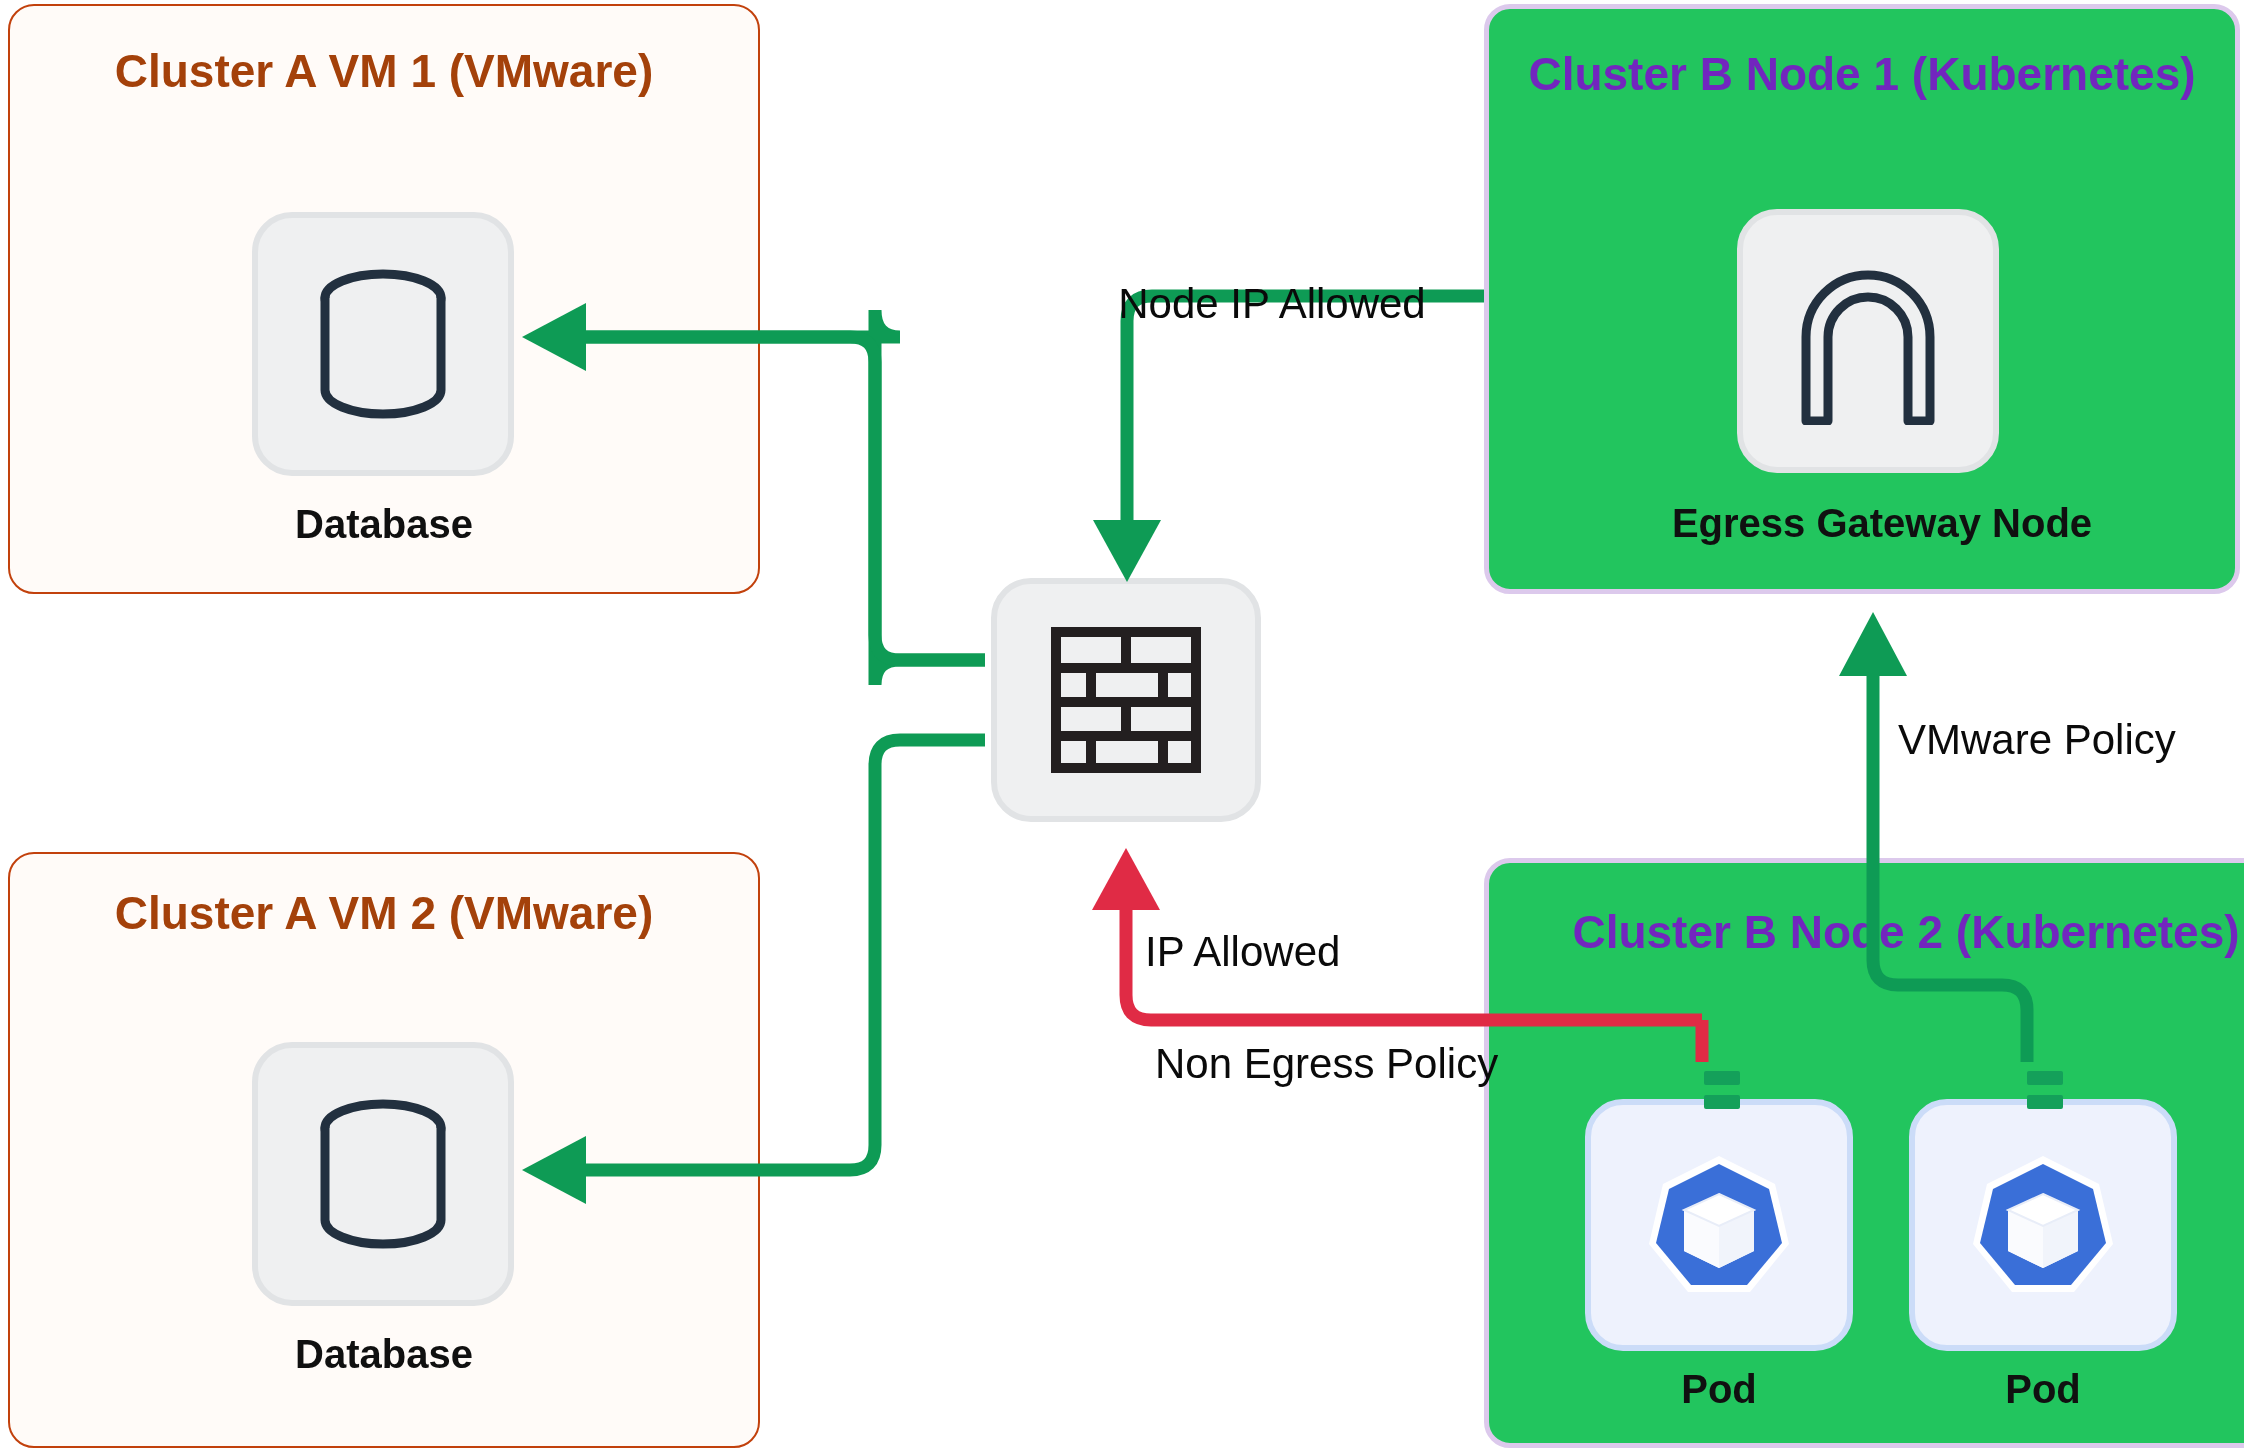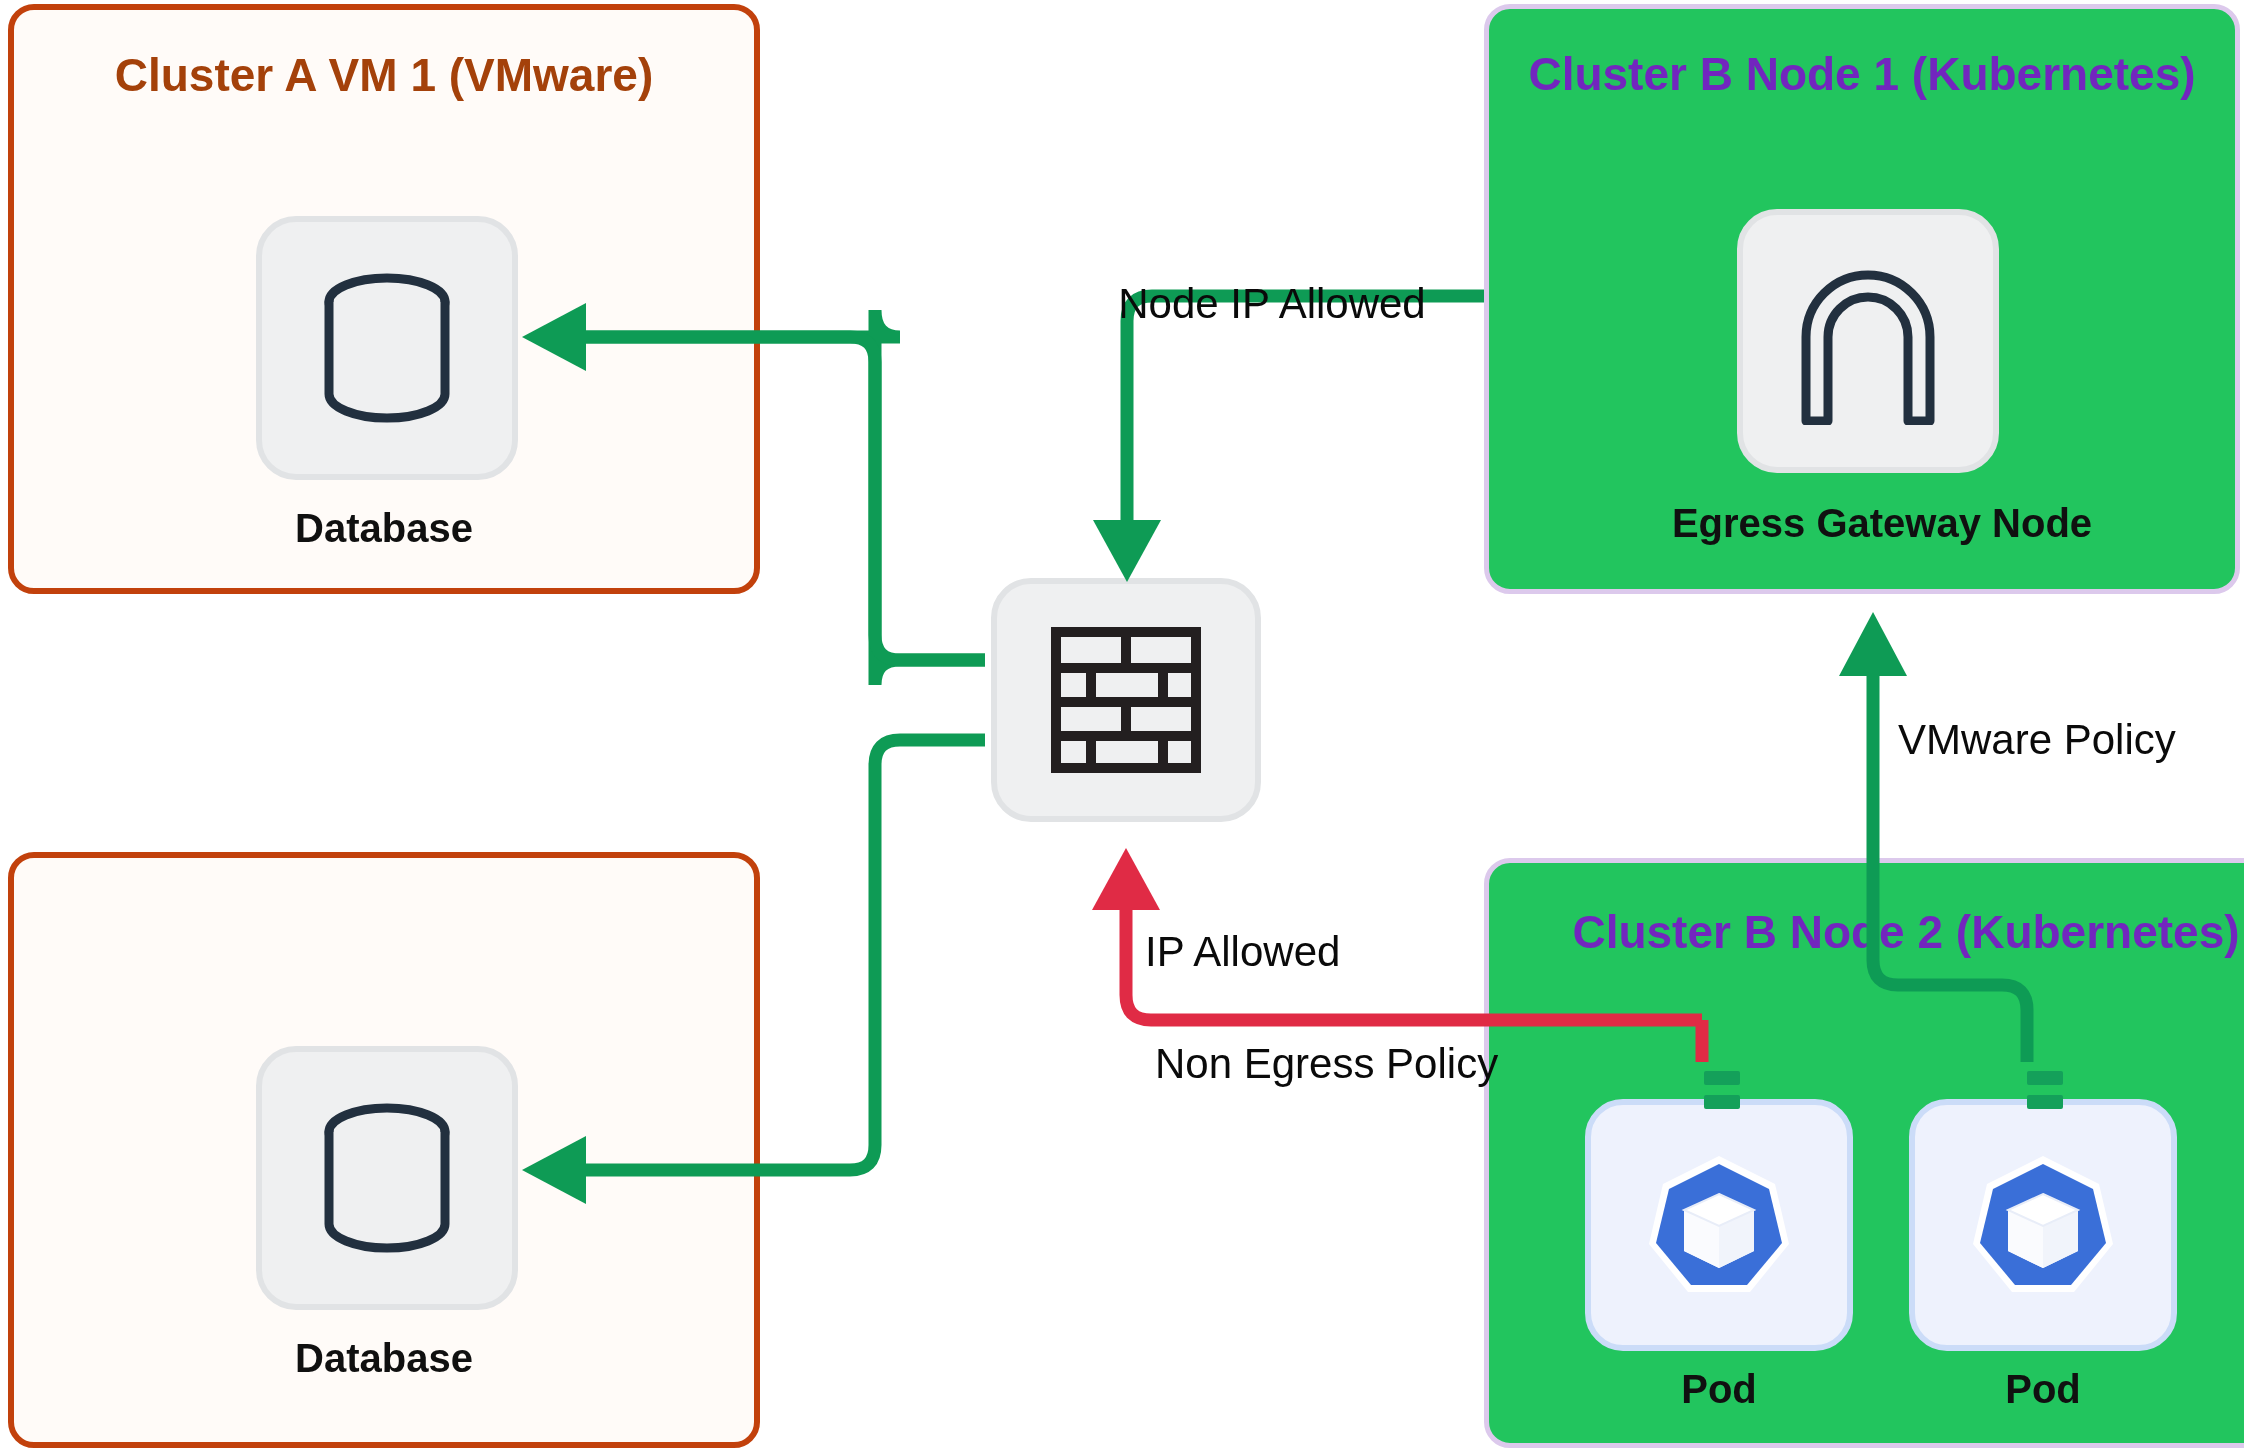--- a/index.html
+++ b/index.html
@@ -1,21 +1,21 @@
 <!DOCTYPE html>
 <html><head>
 <meta charset="utf-8">
 <style>
   html,body{margin:0;padding:0;background:#000;}
   body{width:2244px;height:1452px;font-family:"Liberation Sans",sans-serif;}
   #stage{position:relative;width:2244px;height:1452px;background:#ffffff;overflow:hidden;}
 
   
   .group{position:absolute;border-radius:26px;box-sizing:border-box;}
-  .group.vm{border:6px solid #c2410c;background:#FFFBF8;}
+  .group.vm{border:2px solid #c2410c;background:#FFFBF8;}
   .group.k8s{border:5px solid #DCC9EC;background:#22c55e;}
 
   .group-title{position:absolute;left:0;right:0;text-align:center;font-size:46px;font-weight:700;white-space:nowrap;}
   .vm .group-title{color:#A4410A;}
   .k8s .group-title{color:#7226BE;}
 
   
   .tile{position:absolute;border-radius:40px;background:#EFF0F1;border:6px solid #E1E3E5;box-sizing:border-box;display:flex;align-items:center;justify-content:center;}
   .tile.pod{background:#EEF2FD;border-color:#CBDCF8;border-radius:38px;}
   .node-label{position:absolute;left:0;right:0;text-align:center;font-size:40px;color:#101010;white-space:nowrap;font-weight:bold;}
@@ -37,20 +37,21 @@
     <div class="tile" style="left:242px;top:206px;width:262px;height:264px;">
       <svg width="150" height="160" viewBox="0 0 150 160">
         <ellipse cx="75" cy="34" rx="58" ry="24" fill="#EFF0F1" stroke="#22303F" stroke-width="9"></ellipse>
         <path d="M17 34 L17 126 A58 24 0 0 0 133 126 L133 34" fill="#EFF0F1" stroke="#22303F" stroke-width="9" stroke-linecap="round" stroke-linejoin="round"></path>
       </svg>
     </div>
     <div class="node-label" style="top:496px;">Database</div>
   </div>
 
   <div class="group vm" style="left:8px;top:852px;width:752px;height:596px;">
+    <div class="group-title" style="top:32px;">Cluster A VM 2 (VMware)</div>
     <div class="tile" style="left:242px;top:188px;width:262px;height:264px;">
       <svg width="150" height="160" viewBox="0 0 150 160">
         <ellipse cx="75" cy="34" rx="58" ry="24" fill="#EFF0F1" stroke="#22303F" stroke-width="9"></ellipse>
         <path d="M17 34 L17 126 A58 24 0 0 0 133 126 L133 34" fill="#EFF0F1" stroke="#22303F" stroke-width="9" stroke-linecap="round" stroke-linejoin="round"></path>
       </svg>
     </div>
     <div class="node-label" style="top:478px;">Database</div>
   </div>
 
   <div class="group k8s" style="left:1484px;top:4px;width:756px;height:590px;">

